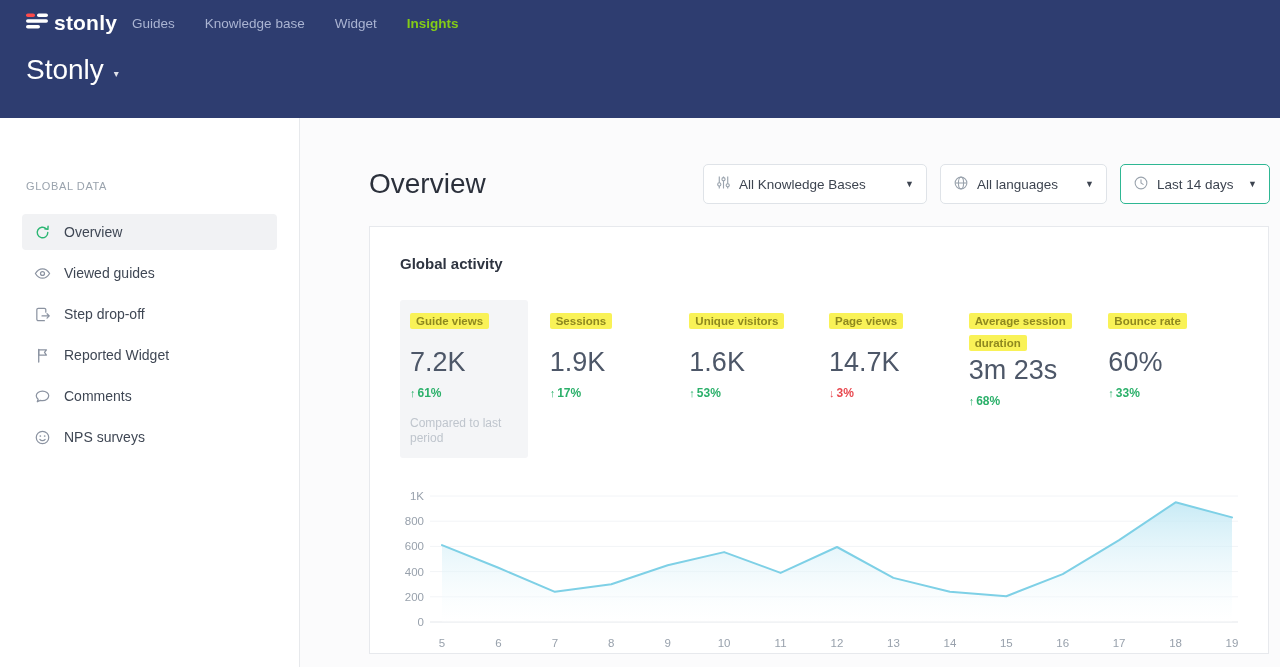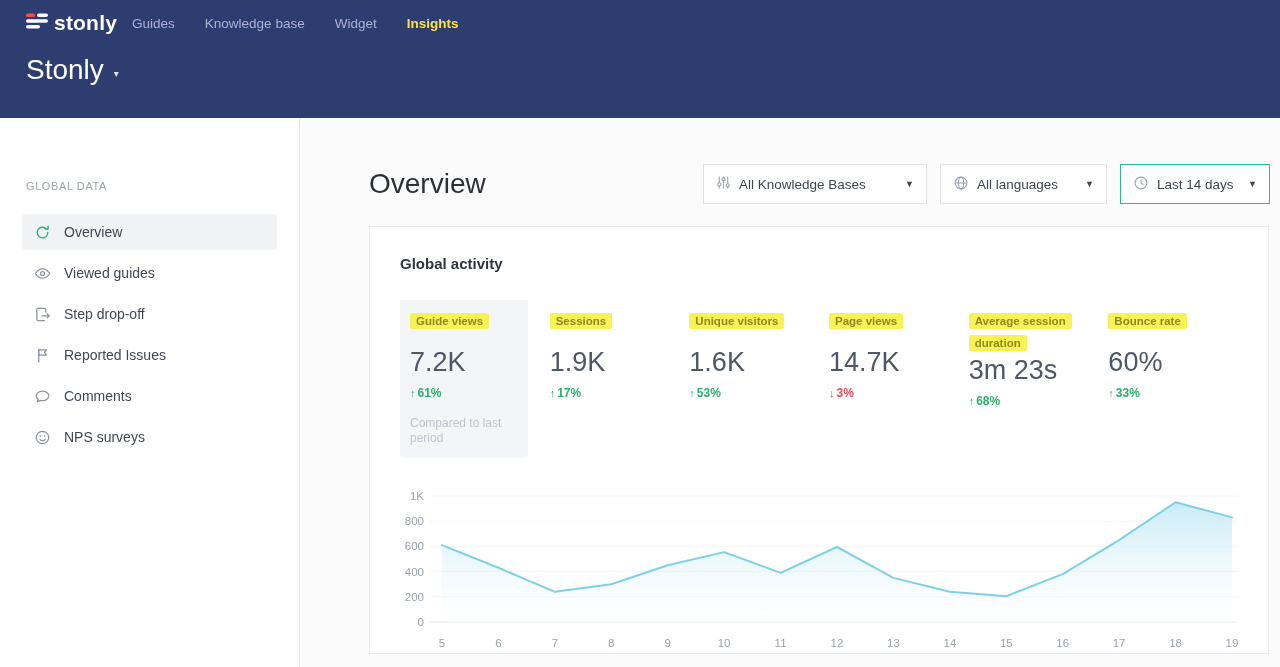--- a/index.html
+++ b/index.html
@@ -6,40 +6,40 @@
   html,body { width:1280px; height:667px; overflow:hidden; background:#fff;
     font-family:"Liberation Sans", sans-serif; }
 
   
   .topbar { height:118px; background:var(--header_bg, #2e3d70); color:#fff; padding:0 26px; }
   .nav-row { display:flex; align-items:center; padding-top:10px; height:36px; }
   .logo { display:flex; align-items:center; gap:6px; cursor:pointer; }
   .logo-text { font-size:21px; font-weight:700; letter-spacing:.2px; }
   .topnav { display:flex; gap:30px; margin-left:15px; font-size:13.5px; }
   .topnav .nav-item { color:#aab4d2; cursor:pointer; }
-  .topnav .nav-item.active { color:#fde047; font-weight:700; }
+  .topnav .nav-item.active { color:#84cc16; font-weight:700; }
   .workspace-row { display:flex; align-items:center; gap:10px; margin-top:18px; }
   .workspace-title { font-size:28px; font-weight:400; }
   .caret-lite { font-size:10px; color:rgba(255,255,255,.85); margin-top:6px; }
 
   
   .content { display:flex; height:549px; }
   .sidebar { width:300px; min-width:300px; background:#fff; border-right:1px solid #e7e9ec;
     padding:62px 22px 0; }
   .section-label { font-size:11px; letter-spacing:.6px; color:#9aa3ad; margin:0 4px 22px; }
   .side-item { display:flex; align-items:center; gap:13px; height:36px; padding:0 11px;
     margin-bottom:5px; border-radius:4px; font-size:14px; color:#3f4754; cursor:pointer; }
   .side-item.active { background:#f1f2f4; }
   .side-item .sicon { width:18px; height:18px; display:flex; align-items:center; justify-content:center; }
 
   main { flex:1; background:#fbfbfc; padding:46px 10px 0 69px; }
   .main-header { display:flex; justify-content:space-between; align-items:center; margin-bottom:22px; }
   .page-title { font-size:28px; font-weight:400; color:#2b303b; }
   .filters { display:flex; gap:13px; }
-  .filter { height:40px; background:#fff; border:1px solid #dfe3e8; border-radius:0;
+  .filter { height:40px; background:#fff; border:1px solid #dfe3e8; border-radius:5px;
     display:flex; align-items:center; padding:0 12px; font-size:13.5px; color:#3d4450; cursor:pointer; }
   .filter .flabel { margin-left:8px; }
   .filter .caret { margin-left:auto; padding-left:14px; font-size:9px; color:#3d4450; }
   .filter.kb { width:224px; }
   .filter.lang { width:167px; }
   .filter.range { width:150px; border-color:var(--teal_border, #2eb793); }
 
   
   .card { background:#fff; border:1px solid #e7e9ed; border-radius:0; width:900px;
     height:428px; padding:28px 30px; }
@@ -126,21 +126,21 @@
       <span>Step drop-off</span>
     </div>
 
     <div class="side-item">
       <span class="sicon">
         <svg width="17" height="17" viewBox="0 0 18 18">
           <path d="M5 16V2.5" stroke="#8b93a1" stroke-width="1.4" stroke-linecap="round"></path>
           <path d="M5 3h8.2l-2.1 2.8 2.1 2.8H5z" fill="none" stroke="#8b93a1" stroke-width="1.3" stroke-linejoin="round"></path>
         </svg>
       </span>
-      <span>Reported Issues</span>
+      <span>Reported Widget</span>
     </div>
 
     <div class="side-item">
       <span class="sicon">
         <svg width="17" height="17" viewBox="0 0 18 18">
           <path d="M9 3.2c3.7 0 6.6 2.3 6.6 5.1S12.7 13.4 9 13.4c-.8 0-1.6-.1-2.3-.3l-3.2 1.5.9-2.7C3.1 11 2.4 9.7 2.4 8.3 2.4 5.5 5.3 3.2 9 3.2z" fill="none" stroke="#8b93a1" stroke-width="1.3" stroke-linejoin="round"></path>
         </svg>
       </span>
       <span>Comments</span>
     </div>

